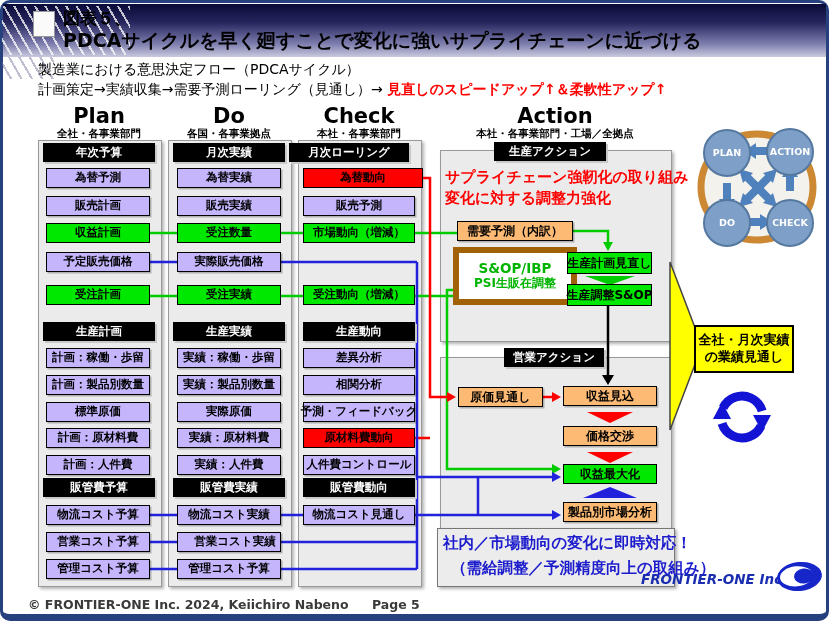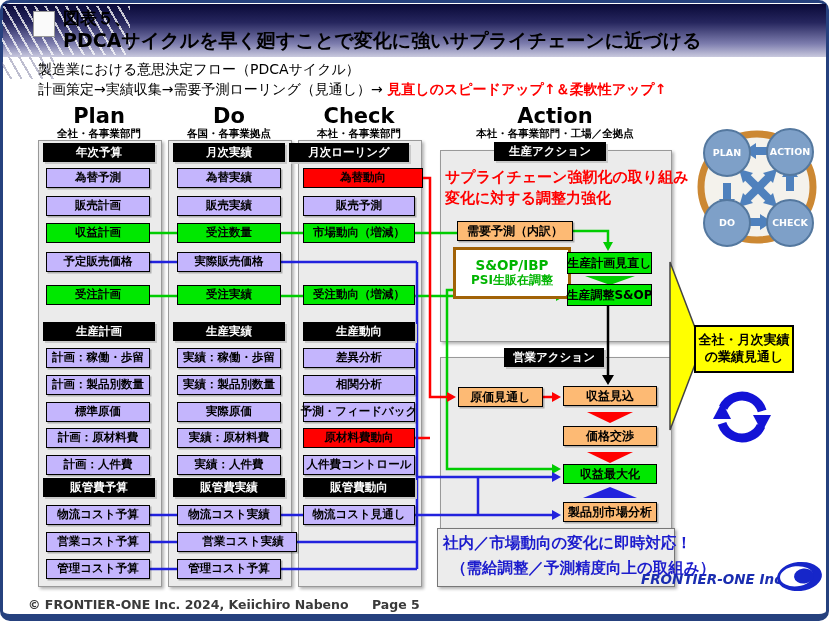--- a/index.html
+++ b/index.html
@@ -24,21 +24,21 @@
   .colSub{top:127px;font-size:10.5px;font-weight:bold;color:#000;text-align:center;z-index:3;white-space:nowrap}
   .panel{background:#ebebeb;border:1px solid #999;box-shadow:2px 2px 3px rgba(0,0,0,.3);z-index:1}
   .cell{z-index:8;display:flex;align-items:center;justify-content:center;font-weight:bold;
         font-size:11.5px;line-height:1;white-space:nowrap;color:#000;box-sizing:border-box}
   .cell.header{background:#000;color:#fff;height:19px;box-shadow:2px 2px 0 #c9c9c9}
   .cell.white{background:#c4b5fd;border:1.5px solid #000;height:20px;box-shadow:1.5px 1.5px 0 rgba(0,0,0,.25)}
   .cell.green{background:#00e800;border:1.5px solid #000;height:20px}
   .cell.red{background:#f00;border:1.5px solid #000;height:20px}
   .redNote{left:445px;top:167px;z-index:7;color:#f00;font-weight:bold;font-size:15px;
            line-height:21px;white-space:nowrap}
-  .sopBox{left:453px;top:247px;width:112px;height:46px;background:#fff;border:3px solid #a16207;z-index:8;
+  .sopBox{left:453px;top:247px;width:112px;height:46px;background:#fff;border:6px solid #a16207;z-index:8;
           display:flex;flex-direction:column;align-items:center;justify-content:center;
           color:#00b400;font-weight:bold;line-height:1.15}
   .sopBox .l1{font-size:13.5px}
   .sopBox .l2{font-size:12px}
   .actGreen{background:#00e800;border:1.5px solid #000;z-index:8}
   .actWhite{background:#fdba74;border:1.5px solid #000;z-index:8;box-shadow:1.5px 1.5px 0 rgba(0,0,0,.25)}
   .actCell{display:flex;align-items:center;justify-content:center;font-weight:bold;font-size:12px;
            white-space:nowrap;box-sizing:border-box;color:#000}
   .bottomBox{left:437px;top:528px;width:236px;height:57px;background:#ececec;border:1px solid #777;
              box-shadow:2px 2px 3px rgba(0,0,0,.3);z-index:2}
@@ -99,21 +99,21 @@
     <div class="abs cell white" style="left: 177px; width: 104px; top: 252px;">実際販売価格</div>
     <div class="abs cell green" style="left: 177px; width: 104px; top: 285px;">受注実績</div>
     <div class="abs cell header" style="left: 173px; width: 112px; top: 322px;">生産実績</div>
     <div class="abs cell white" style="left: 177px; width: 104px; top: 348px;">実績：稼働・歩留</div>
     <div class="abs cell white" style="left: 177px; width: 104px; top: 375px;">実績：製品別数量</div>
     <div class="abs cell white" style="left: 177px; width: 104px; top: 402px;">実際原価</div>
     <div class="abs cell white" style="left: 177px; width: 104px; top: 428px;">実績：原材料費</div>
     <div class="abs cell white" style="left: 177px; width: 104px; top: 455px;">実績：人件費</div>
     <div class="abs cell header" style="left: 173px; width: 112px; top: 478px;">販管費実績</div>
     <div class="abs cell white" style="left: 177px; width: 104px; top: 505px;">物流コスト実績</div>
-    <div class="abs cell white" style="left: 177px; width: 120px; top: 532px; padding-left: 12px;">営業コスト実績</div>
+    <div class="abs cell white" style="left: 177px; width: 104px; top: 532px; padding-left: 12px;">営業コスト実績</div>
     <div class="abs cell white" style="left: 177px; width: 104px; top: 559px;">管理コスト予算</div>
     <div class="abs colTitle" style="left: 298px; width: 122px;">Check</div>
     <div class="abs colSub" style="left: 298px; width: 122px;">本社・各事業部門</div>
     <div class="abs panel" style="left: 298px; top: 140px; width: 122px; height: 445px;"></div>
     <div class="abs cell header" style="left: 289px; width: 120px; top: 143px;">月次ローリング</div>
     <div class="abs cell red" style="left: 303px; width: 120px; top: 168px;">為替動向</div>
     <div class="abs cell white" style="left: 303px; width: 112px; top: 196px;">販売予測</div>
     <div class="abs cell green" style="left: 303px; width: 112px; top: 223px;">市場動向（増減）</div>
     <div class="abs cell green" style="left: 303px; width: 112px; top: 285px;">受注動向（増減）</div>
     <div class="abs cell header" style="left: 303px; width: 112px; top: 322px;">生産動向</div>

